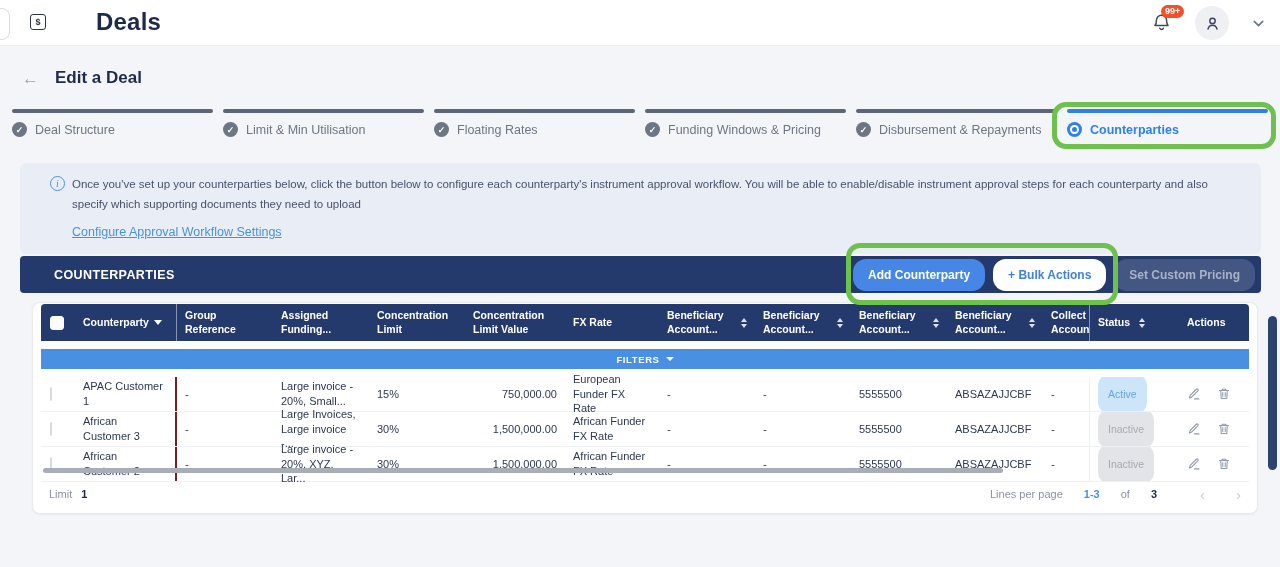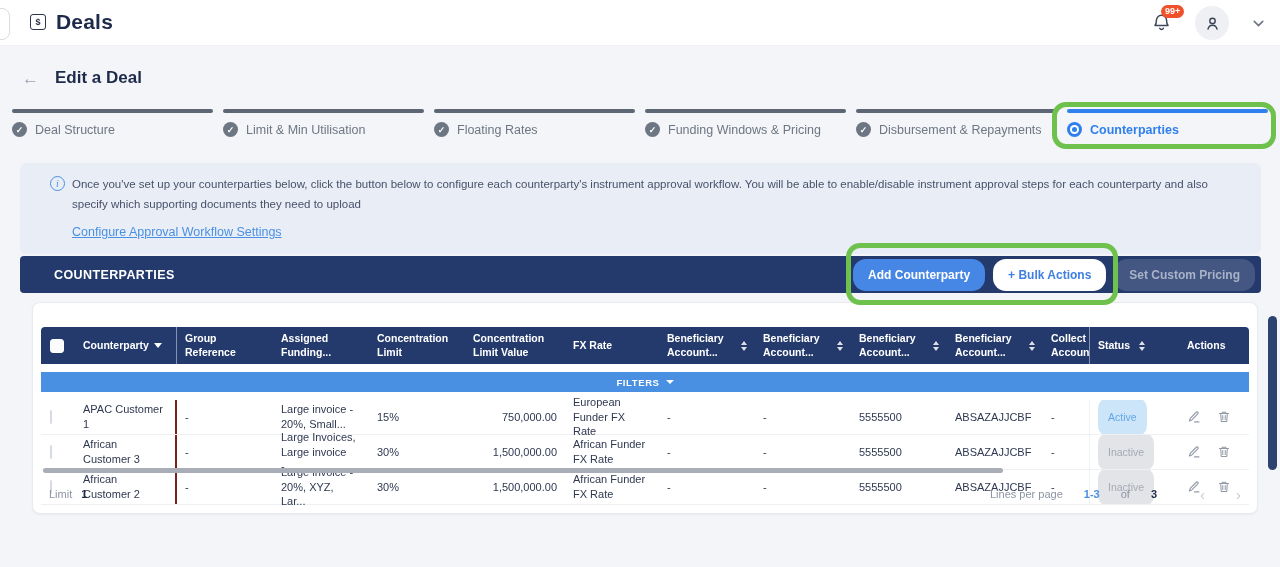--- a/index.html
+++ b/index.html
@@ -19,21 +19,21 @@
   }
   .drawer-handle{
     position:absolute; left:-10px; top:8px; width:20px; height:32px;
     background:#fff; border:1px solid #d9dce3; border-radius:8px;
   }
   .app-title-wrap{ position:absolute; left:30px; top:0; height:44px; display:flex; align-items:center; gap:10px; }
   .app-icon{
     width:16px; height:16px; border:1.6px solid #2b3448; border-radius:3px;
     font-size:9px; font-weight:700; color:#2b3448; display:flex; align-items:center; justify-content:center;
   }
-  .app-title{ font-size:21px; font-weight:700; color:#1e2a4a; letter-spacing:.2px; }
+  .app-title{ font-size:24px; font-weight:700; color:#1e2a4a; letter-spacing:.2px;margin-left:40px; }
   .topbar-right{ position:absolute; right:14px; top:0; height:46px; display:flex; align-items:center; gap:22px; }
   .bell-wrap{ position:relative; width:22px; height:22px; }
   .notif-badge{
     position:absolute; top:-7px; left:10px; background:#f0502a; color:#fff;
     font-size:9px; font-weight:700; padding:2px 4px; border-radius:9px; line-height:1;
   }
   .avatar{
     width:34px; height:34px; border-radius:50%; background:#eff0f3;
     display:flex; align-items:center; justify-content:center;
   }
@@ -96,21 +96,21 @@
     position:absolute; top:302px; left:32px; width:1226px; height:212px;
     background:#fff; border:1px solid #e8eaee; border-radius:8px;
     box-shadow:0 1px 2px rgba(30,42,74,.05);
   }
   .tgrid{
     display:grid;
     grid-template-columns:34px 102px 96px 96px 96px 100px 94px 96px 96px 96px 96px 46px 90px 72px;
     align-items:center;
   }
   .thead{
-    margin:24px 8px 0; height:37px; background:#243a6d; border-radius:4px 4px 0 0;
+    margin:1px 8px 0; height:37px; background:#243a6d; border-radius:4px 4px 0 0;
     color:#fff; font-size:10.5px; font-weight:600;
   }
   .thead .c{ padding:0 8px; line-height:1.3; display:flex; align-items:center; gap:5px; overflow:hidden; }
   .c-status-h{ border-left:1px solid rgba(255,255,255,.45); height:100%; }
   .c-cp-h{ border-right:1px solid rgba(255,255,255,.45); height:100%; }
   .caret-down{ width:0; height:0; border-left:4px solid transparent; border-right:4px solid transparent; border-top:5px solid #fff; flex:none; }
   .sort{ display:inline-flex; flex-direction:column; gap:2px; flex:none; margin-left:auto; }
   .sort i{ display:block; width:0; height:0; border-left:3.5px solid transparent; border-right:3.5px solid transparent; }
   .sort .up{ border-bottom:4px solid rgba(255,255,255,.85); }
   .sort .dn{ border-top:4px solid rgba(255,255,255,.85); }

